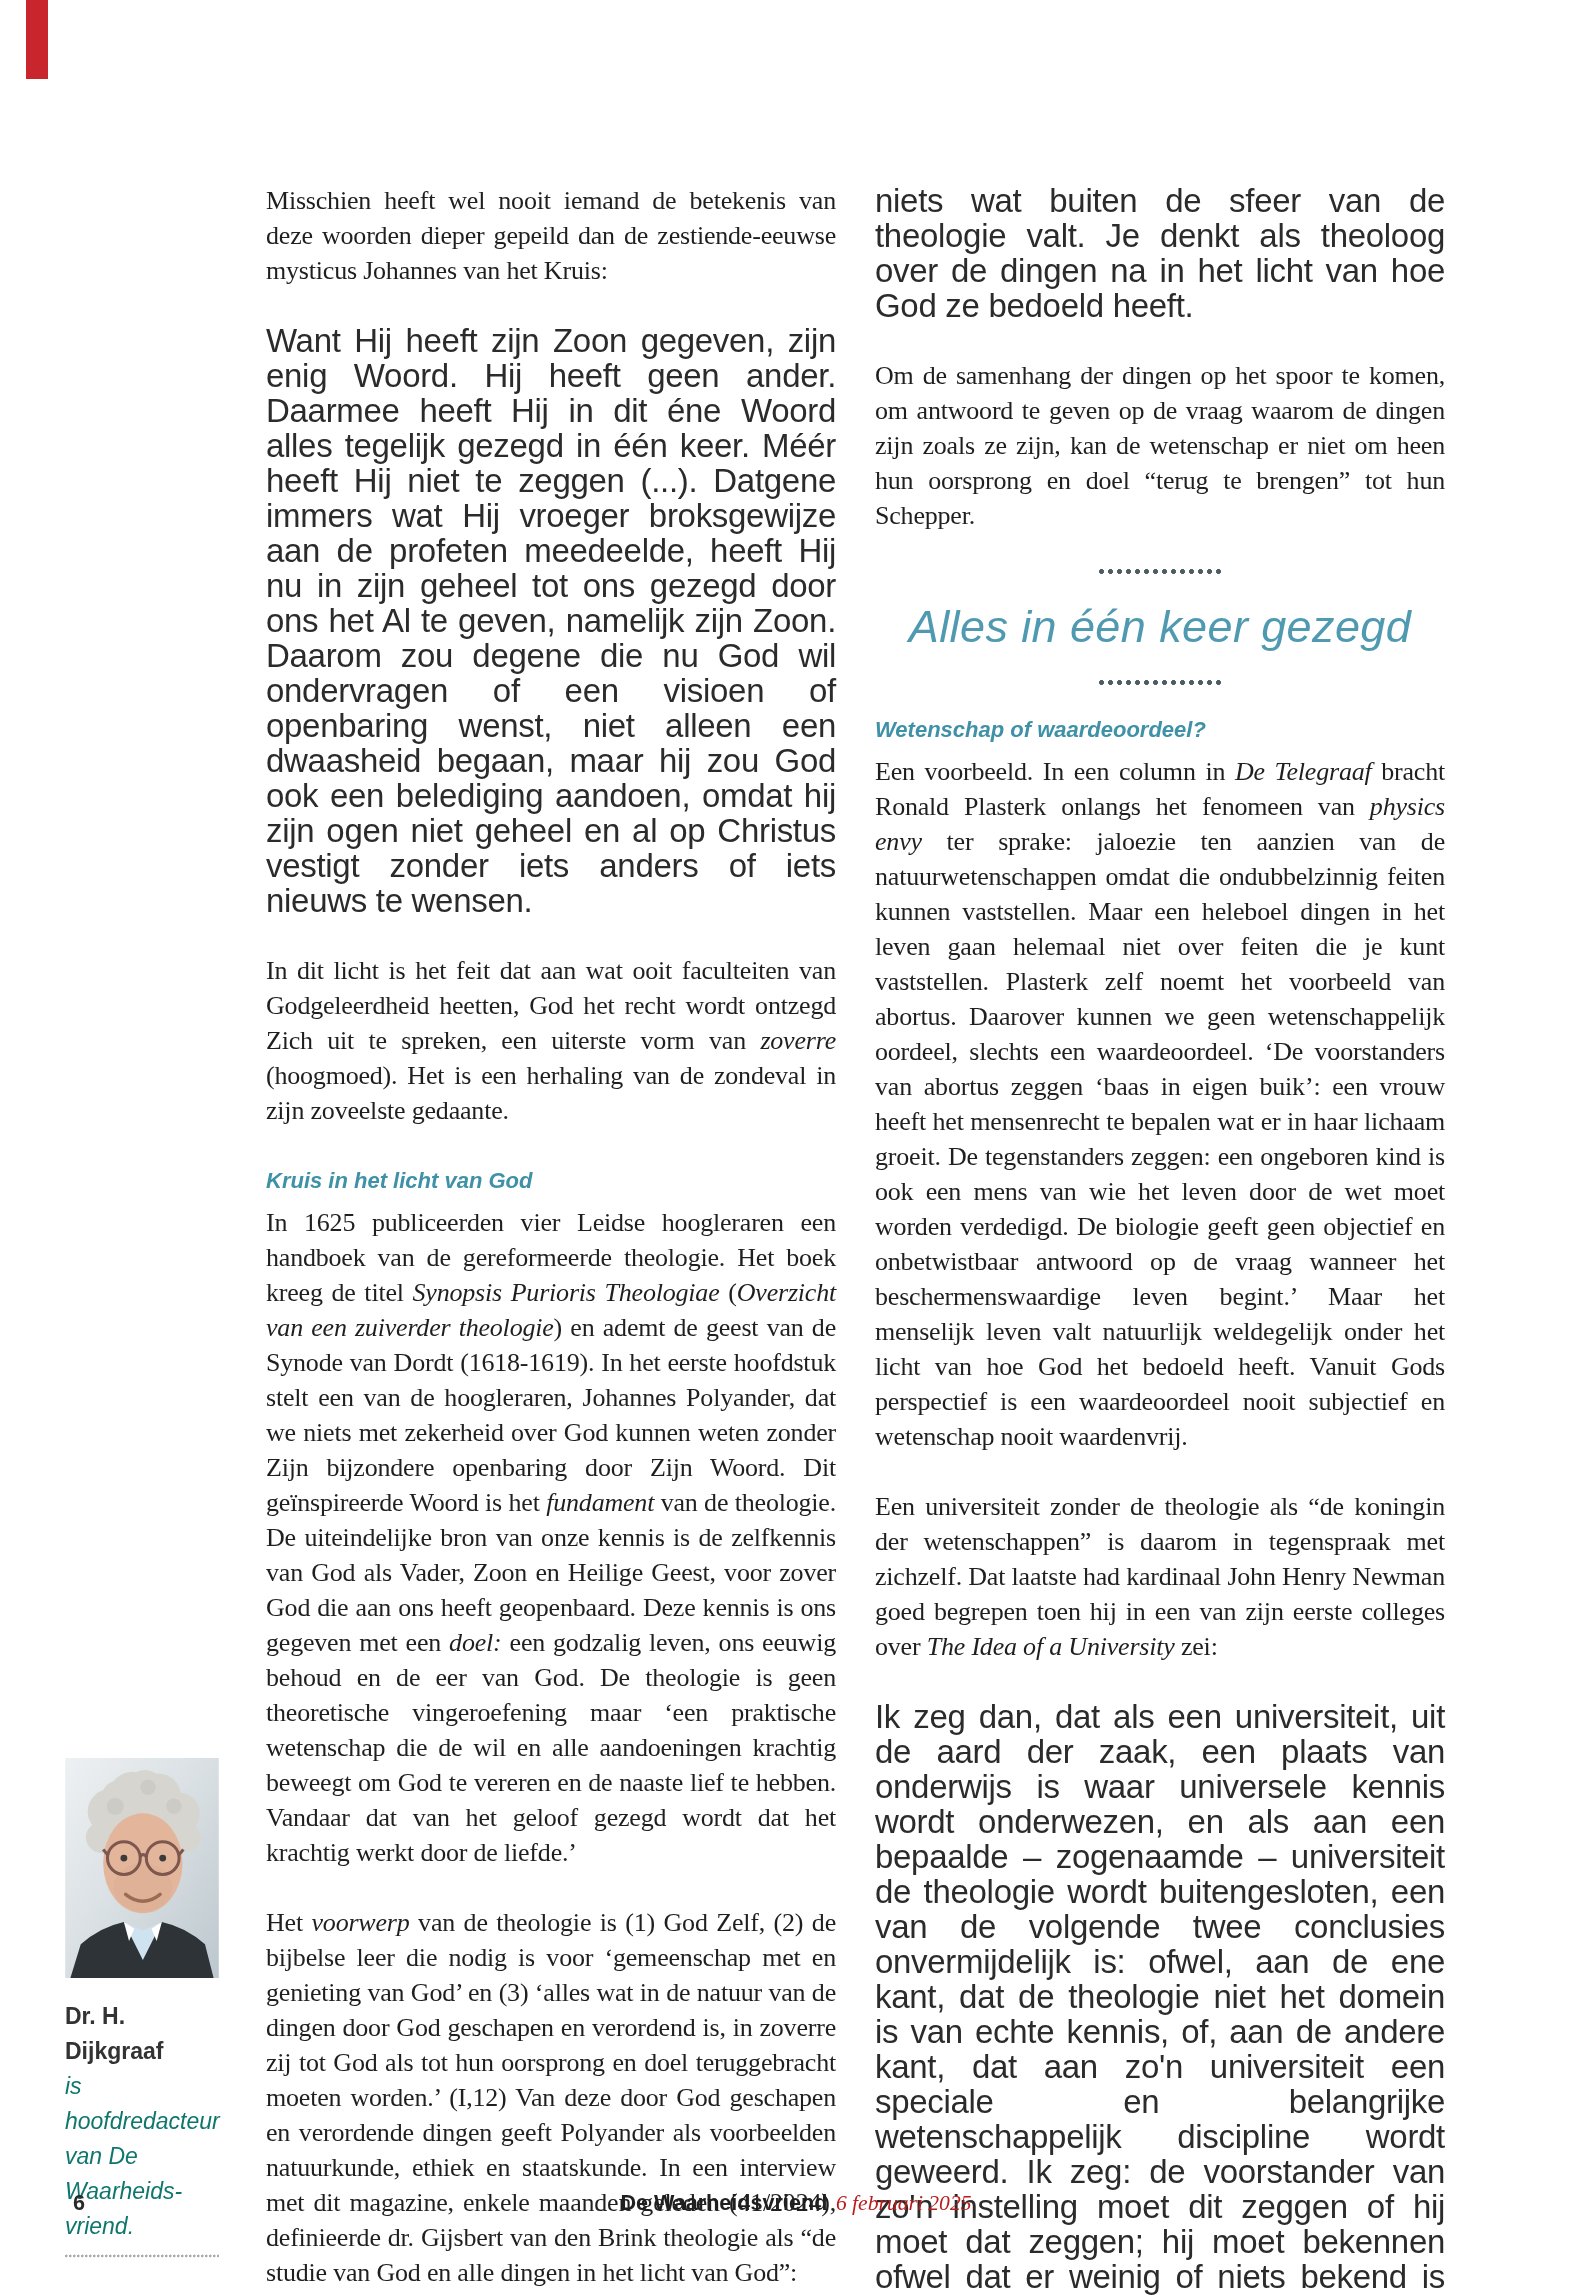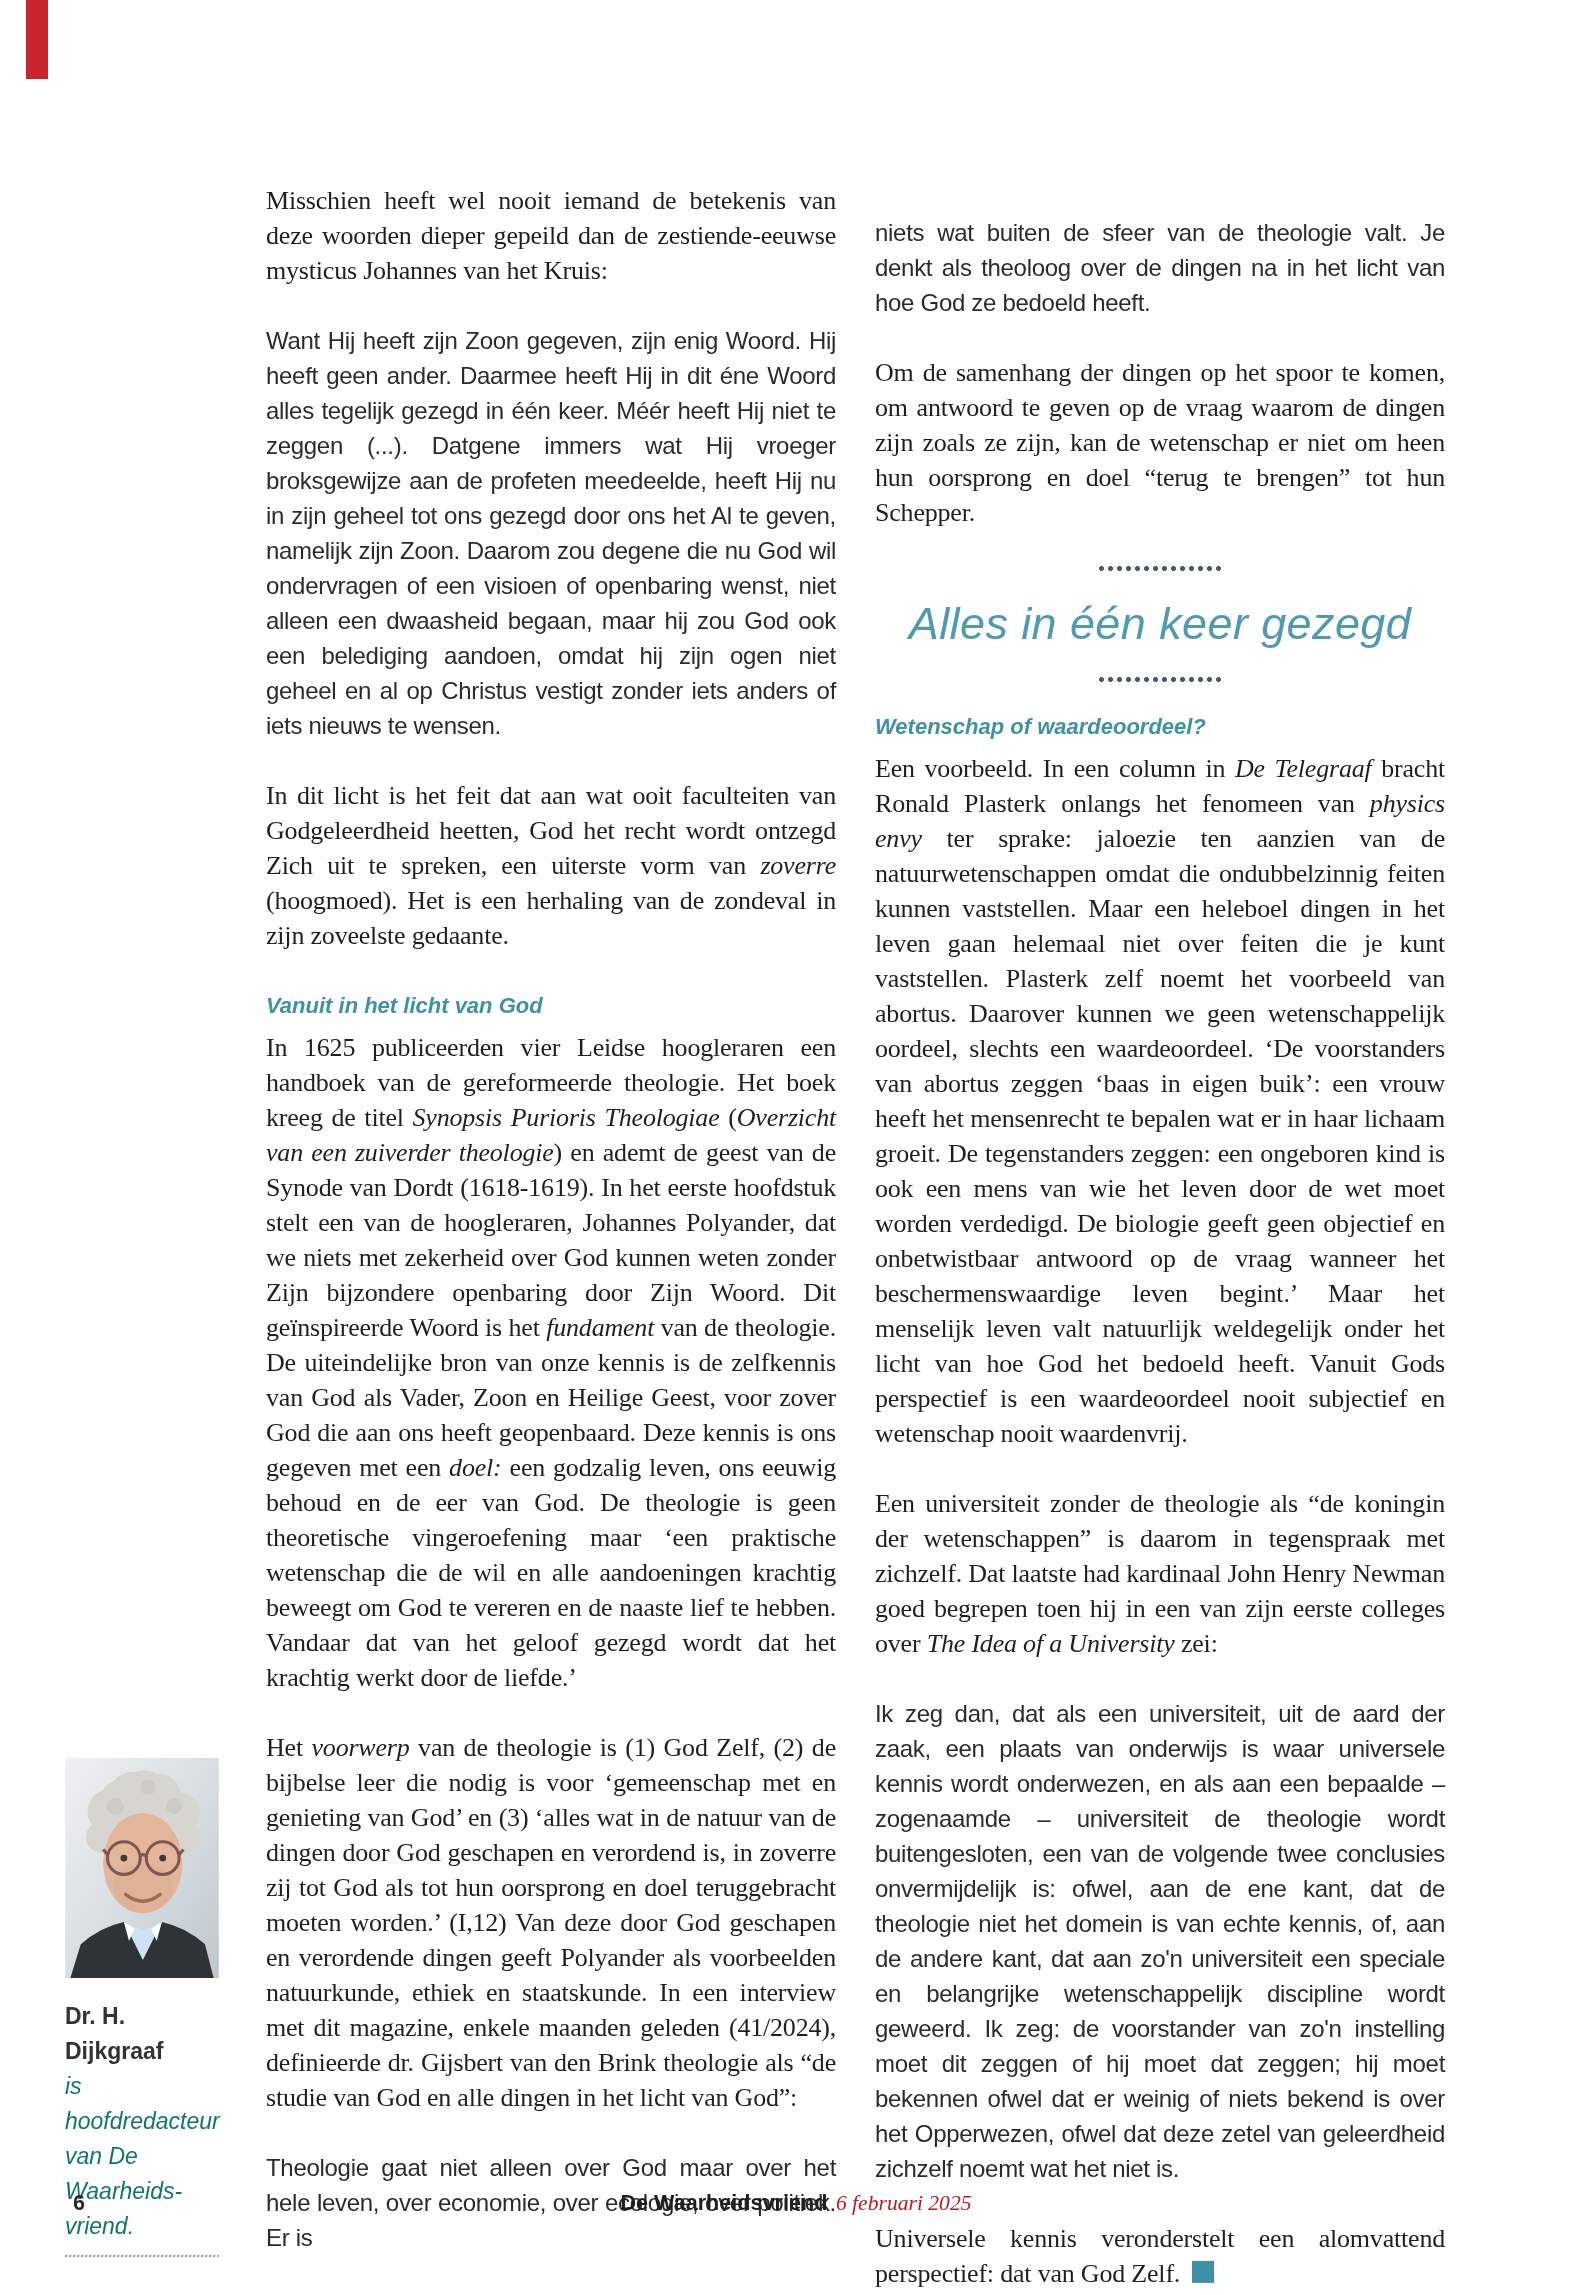--- a/index.html
+++ b/index.html
@@ -6,21 +6,21 @@
   .page{
     position:relative;width:1592px;height:2295px;background:#ffffff;
     font-family:"Liberation Serif",serif;color:#1f1f1f;overflow:hidden;
   }
   .red-tab{position:absolute;left:26px;top:0;width:22.4px;height:79px;}
   .col{position:absolute;top:183px;width:570px;text-align:justify;}
   .col-left{left:266px;}
   .col-right{left:875px;}
   .col p{margin:0 0 35px 0;font-size:26px;line-height:35px;letter-spacing:-0.2px;}
   .col p.serif{font-family:"Liberation Serif",serif;color:#1f1f1f;}
-  .col p.sans{font-family:"Liberation Sans",sans-serif;font-size:24px;color:#2b2b2b;letter-spacing:-0.3px;margin-top:32px;}
+  .col p.sans{font-family:"Liberation Sans",sans-serif;font-size:33px;color:#2b2b2b;letter-spacing:-0.3px;}
   .subhead{
     margin:12px 0 7px 0;font-family:"Liberation Sans",sans-serif;
     font-style:italic;font-weight:bold;font-size:22px;line-height:35px;text-align:left;
   }
   .pullquote{
     font-family:"Liberation Sans",sans-serif;font-style:italic;font-weight:normal;
     font-size:45px;line-height:52px;text-align:center;margin:15.5px 0 12px 0;letter-spacing:0.4px;
   }
   .dots{
     width:124px;height:7px;margin:26px auto 26px auto;
@@ -48,21 +48,21 @@
 <body>
 
 <div class="page">
 
   <div class="red-tab" style="background: rgb(201, 37, 45);"></div>
 
   <main class="col col-left">
       <p class="serif">Misschien heeft wel nooit iemand de betekenis van deze woorden dieper gepeild dan de zestiende-eeuwse mysticus Johannes van het Kruis:</p>
       <p class="sans">Want Hij heeft zijn Zoon gegeven, zijn enig Woord. Hij heeft geen ander. Daarmee heeft Hij in dit éne Woord alles tegelijk gezegd in één keer. Méér heeft Hij niet te zeggen (...). Datgene immers wat Hij vroeger broksgewijze aan de profeten meedeelde, heeft Hij nu in zijn geheel tot ons gezegd door ons het Al te geven, namelijk zijn Zoon. Daarom zou degene die nu God wil ondervragen of een visioen of openbaring wenst, niet alleen een dwaasheid begaan, maar hij zou God ook een belediging aandoen, omdat hij zijn ogen niet geheel en al op Christus vestigt zonder iets anders of iets nieuws te wensen.</p>
       <p class="serif">In dit licht is het feit dat aan wat ooit faculteiten van Godgeleerdheid heetten, God het recht wordt ontzegd Zich uit te spreken, een uiterste vorm van <i>zoverre</i> (hoogmoed). Het is een herhaling van de zondeval in zijn zoveelste gedaante.</p>
-      <h3 class="subhead" style="color: rgb(62, 145, 166);">Vanuit in het licht van God</h3>
+      <h3 class="subhead" style="color: rgb(62, 145, 166);">Kruis in het licht van God</h3>
       <p class="serif">In 1625 publiceerden vier Leidse hoogleraren een handboek van de gereformeerde theologie. Het boek kreeg de titel <i>Synopsis Purioris Theologiae</i> (<i>Overzicht van een zuiverder theologie</i>) en ademt de geest van de Synode van Dordt (1618-1619). In het eerste hoofdstuk stelt een van de hoogleraren, Johannes Polyander, dat we niets met zekerheid over God kunnen weten zonder Zijn bijzondere openbaring door Zijn Woord. Dit geïnspireerde Woord is het <i>fundament</i> van de theologie. De uiteindelijke bron van onze kennis is de zelfkennis van God als Vader, Zoon en Heilige Geest, voor zover God die aan ons heeft geopenbaard. Deze kennis is ons gegeven met een <i>doel:</i> een godzalig leven, ons eeuwig behoud en de eer van God. De theologie is geen theoretische vingeroefening maar ‘een praktische wetenschap die de wil en alle aandoeningen krachtig beweegt om God te vereren en de naaste lief te hebben. Vandaar dat van het geloof gezegd wordt dat het krachtig werkt door de liefde.’</p>
       <p class="serif">Het <i>voorwerp</i> van de theologie is (1) God Zelf, (2) de bijbelse leer die nodig is voor ‘gemeenschap met en genieting van God’ en (3) ‘alles wat in de natuur van de dingen door God geschapen en verordend is, in zoverre zij tot God als tot hun oorsprong en doel teruggebracht moeten worden.’ (I,12) Van deze door God geschapen en verordende dingen geeft Polyander als voorbeelden natuurkunde, ethiek en staatskunde. In een interview met dit magazine, enkele maanden geleden (41/2024), definieerde dr. Gijsbert van den Brink theologie als “de studie van God en alle dingen in het licht van God”:</p>
       <p class="sans">Theologie gaat niet alleen over God maar over het hele leven, over economie, over ecologie, over politiek. Er is</p>
     </main>
   <main class="col col-right">
       <p class="sans">niets wat buiten de sfeer van de theologie valt. Je denkt als theoloog over de dingen na in het licht van hoe God ze bedoeld heeft.</p>
       <p class="serif">Om de samenhang der dingen op het spoor te komen, om antwoord te geven op de vraag waarom de dingen zijn zoals ze zijn, kan de wetenschap er niet om heen hun oorsprong en doel “terug te brengen” tot hun Schepper.</p>
       <div class="dots"></div>
       <div class="pullquote" style="color: rgb(79, 154, 176);">Alles in één keer gezegd</div>
       <div class="dots"></div>

